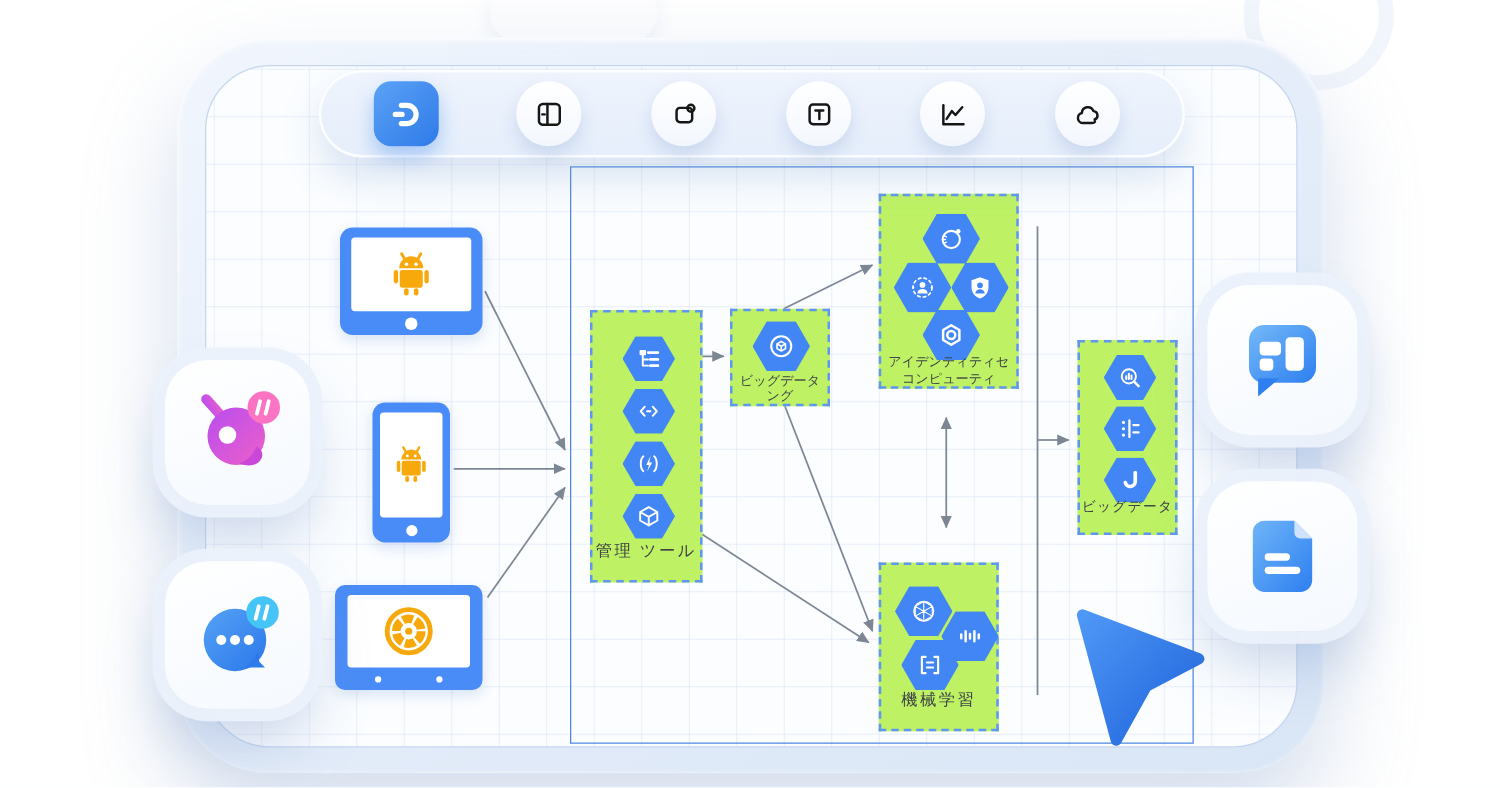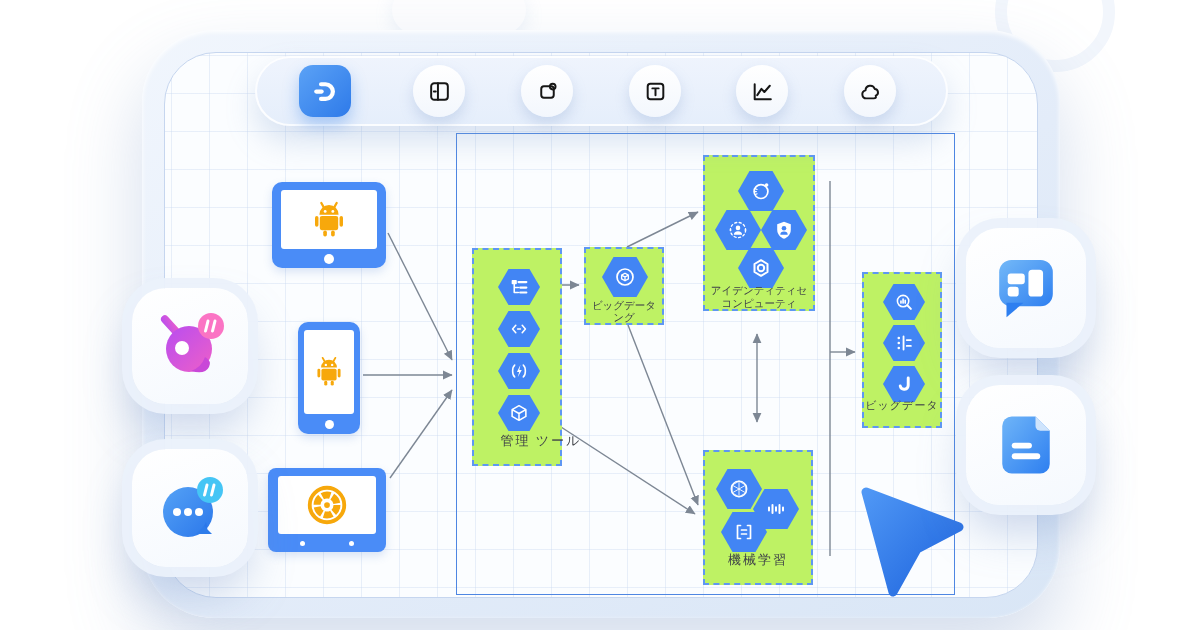--- a/index.html
+++ b/index.html
@@ -139,21 +139,21 @@
       <svg width="46" height="46" viewBox="0 0 24 24">
         <circle cx="12" cy="12" r="9" stroke="#f7a80b" stroke-width="2" fill="none"></circle>
         <circle cx="12" cy="12" r="5.2" stroke="#f7a80b" stroke-width="3.6" fill="none" stroke-dasharray="4.3 1.15"></circle>
         <circle cx="12" cy="12" r="1.5" fill="#f7a80b"></circle>
       </svg>
     </div>
     <div class="homedot" style="width:5px;height:5px;left:32px;bottom:6px;"></div>
     <div class="homedot" style="width:5px;height:5px;right:32px;bottom:6px;"></div>
   </div>
 
-  <div class="group" style="left:472px;top:248px;width:90px;height:218px;padding-left:24px;">
+  <div class="group" style="left:472px;top:248px;width:90px;height:218px;">
     <div class="hex" style="left:24px;top:19px;width:42px;height:36px;">
       <svg width="22" height="22" viewBox="0 0 24 24">
         <rect class="f" x="4" y="4.3" width="5.6" height="4.6" rx="0.8"></rect>
         <path d="M6.8 8.9 V18 M6.8 12.6 H11.3 M6.8 18 H11.3"></path>
         <path stroke-width="2.4" d="M11.5 6.6 H20 M13.3 12.6 H20 M13.3 18 H20"></path>
       </svg>
     </div>
     <div class="hex" style="left:24px;top:61px;width:42px;height:36px;">
       <svg width="22" height="22" viewBox="0 0 24 24">
         <path d="M8.5 8 L5 12 L8.5 16 M15.5 8 L19 12 L15.5 16 M10.5 12 H13.5"></path>
@@ -215,21 +215,21 @@
         <path stroke-width="2" d="M12 4.2 L18.5 8 V16 L12 19.8 L5.5 16 V8 Z"></path>
         <circle cx="12" cy="12" r="3.2" stroke-width="2"></circle>
       </svg>
     </div>
     <div class="glabel" style="top:128px;font-size:10.5px;line-height:12.5px;">
       <div>アイデンティティセ</div>
       <div>コンピューティ</div>
     </div>
   </div>
 
-  <div class="group" style="left:703px;top:450px;width:110px;height:135px;">
+  <div class="group" style="left:703px;top:450px;width:96px;height:135px;">
     <div class="hex" style="left:11px;top:17px;width:46px;height:40px;">
       <svg width="24" height="24" viewBox="0 0 24 24">
         <circle cx="12" cy="12" r="7.8" stroke-width="1.3"></circle>
         <path stroke-width="0.9" d="M12 4.2 L18.8 8.1 M12 4.2 L5.2 8.1 M12 4.2 V12 M5.2 8.1 L12 12 L18.8 8.1 M5.2 8.1 V15.9 M18.8 8.1 V15.9 M5.2 15.9 L12 12 L18.8 15.9 M12 12 V19.8 M5.2 15.9 L12 19.8 L18.8 15.9"></path>
       </svg>
     </div>
     <div class="hex" style="left:48px;top:37px;width:46px;height:40px;">
       <svg width="24" height="24" viewBox="0 0 24 24">
         <path stroke-width="2" d="M5 10.5 V13.5 M8.5 8 V16 M12 10.2 V13.8 M15.5 8 V16 M19 10.5 V13.5"></path>
       </svg>

